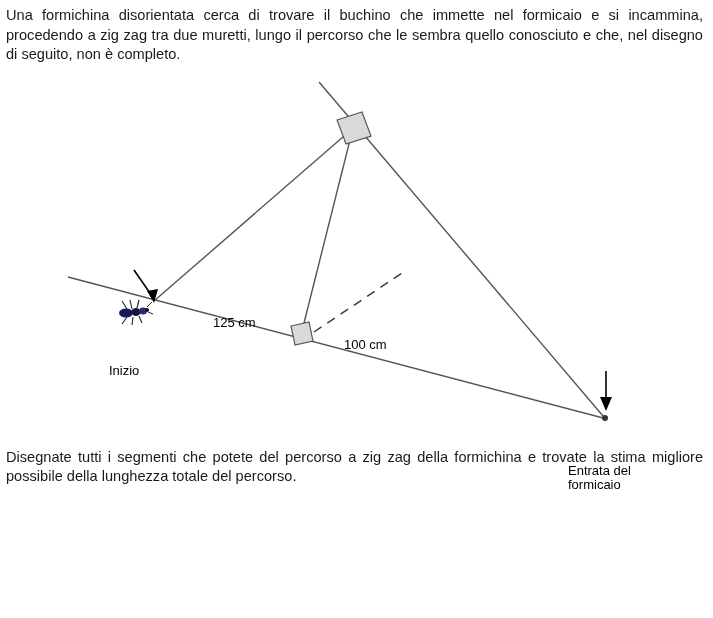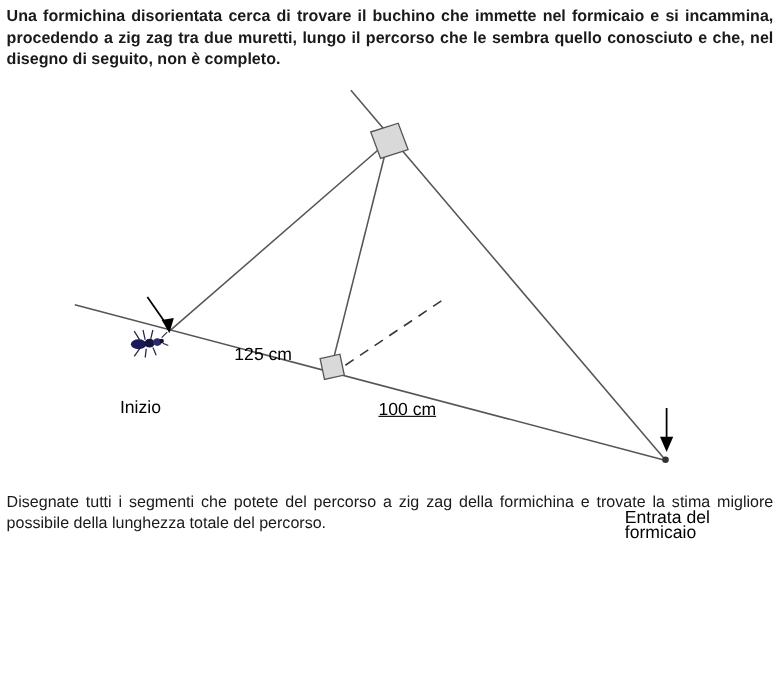--- a/index.html
+++ b/index.html
@@ -22,45 +22,44 @@
     box-sizing: border-box;
     padding: 6px 10px 0 6px;
   }
   p.para {
     margin: 0 0 9px 0;
     font-size: 14.6px;
     line-height: 19.5px;
     text-align: justify;
     text-justify: inter-word;
     color: #1a1a1a;
-    font-weight: bold;
   }
   p.para.bold {
     font-weight: normal;
   }
   .figure {
     position: relative;
     width: 700px;
     height: 370px;
     margin: 2px 0 4px 0;
   }
   .figure svg {
     position: absolute;
     left: 0;
     top: 0;
   }
   .fig-label {
     position: absolute;
-    font-size: 16px;
+    font-size: 13px;
     color: #000000;
     white-space: pre;
     line-height: 14px;
   }
   .lbl-125 { left: 207px; top: 242px; }
-  .lbl-100 { left: 338px; top: 292px; text-decoration: underline; }
+  .lbl-100 { left: 338px; top: 264px; }
   .lbl-inizio { left: 103px; top: 290px; }
   .lbl-entrata { left: 562px; top: 390px; }
   .bottom-block {
     margin-top: 2px;
   }
 </style>
 </head>
 <body>
 
 <div class="page">

